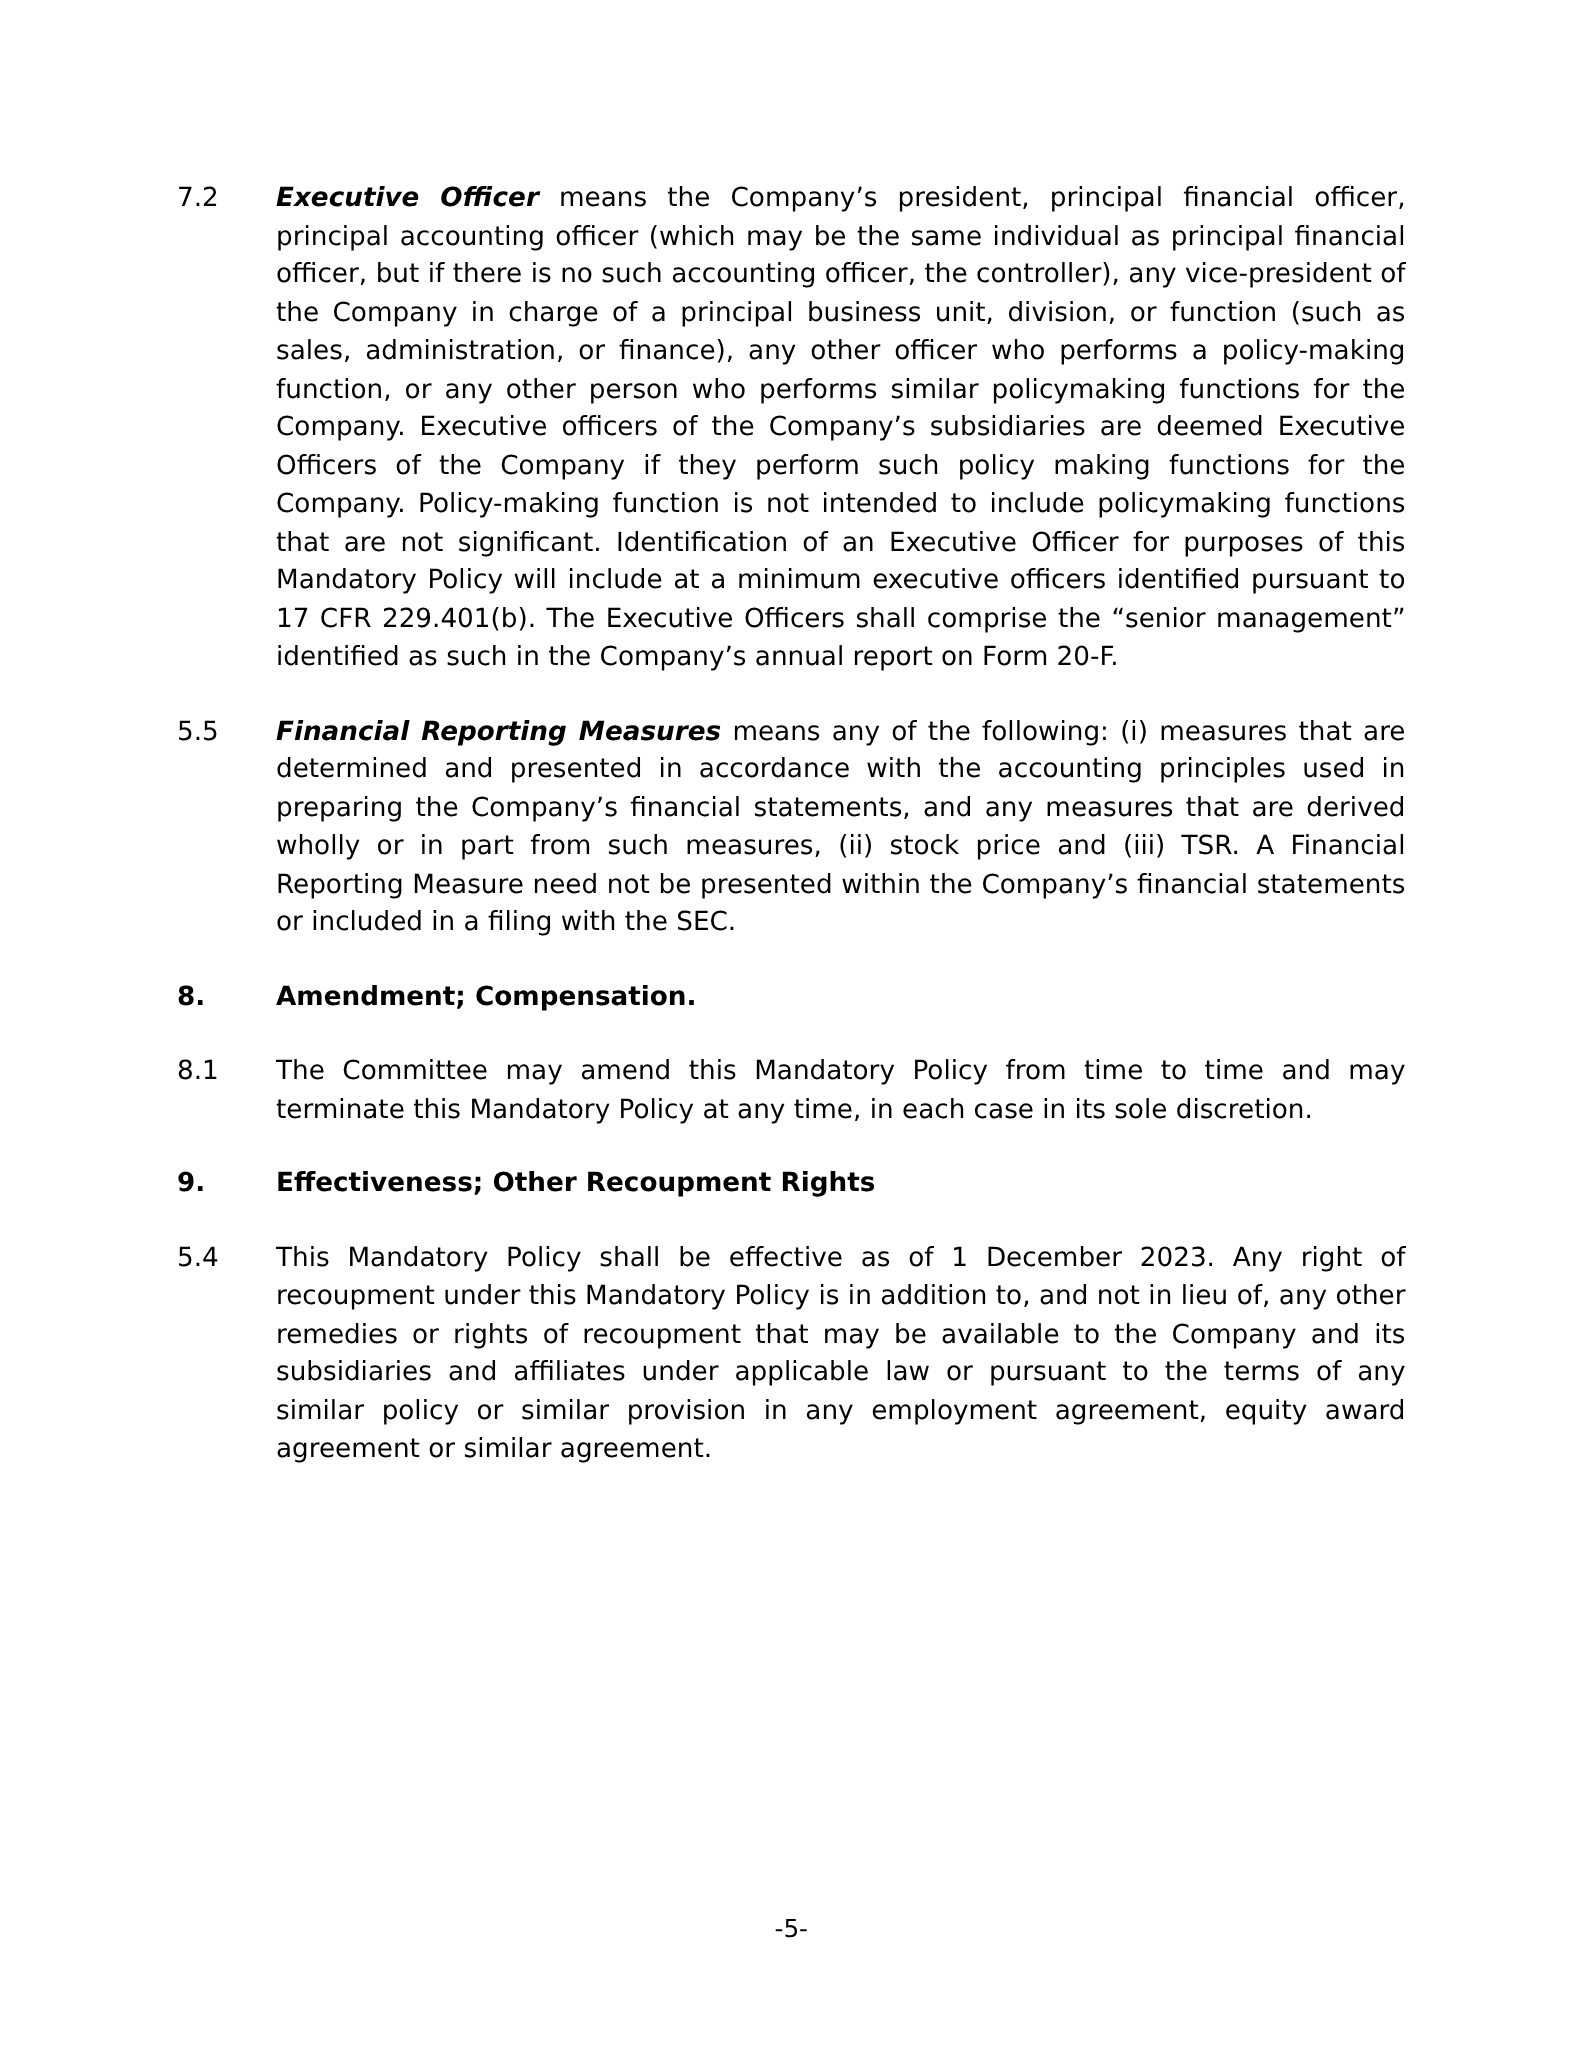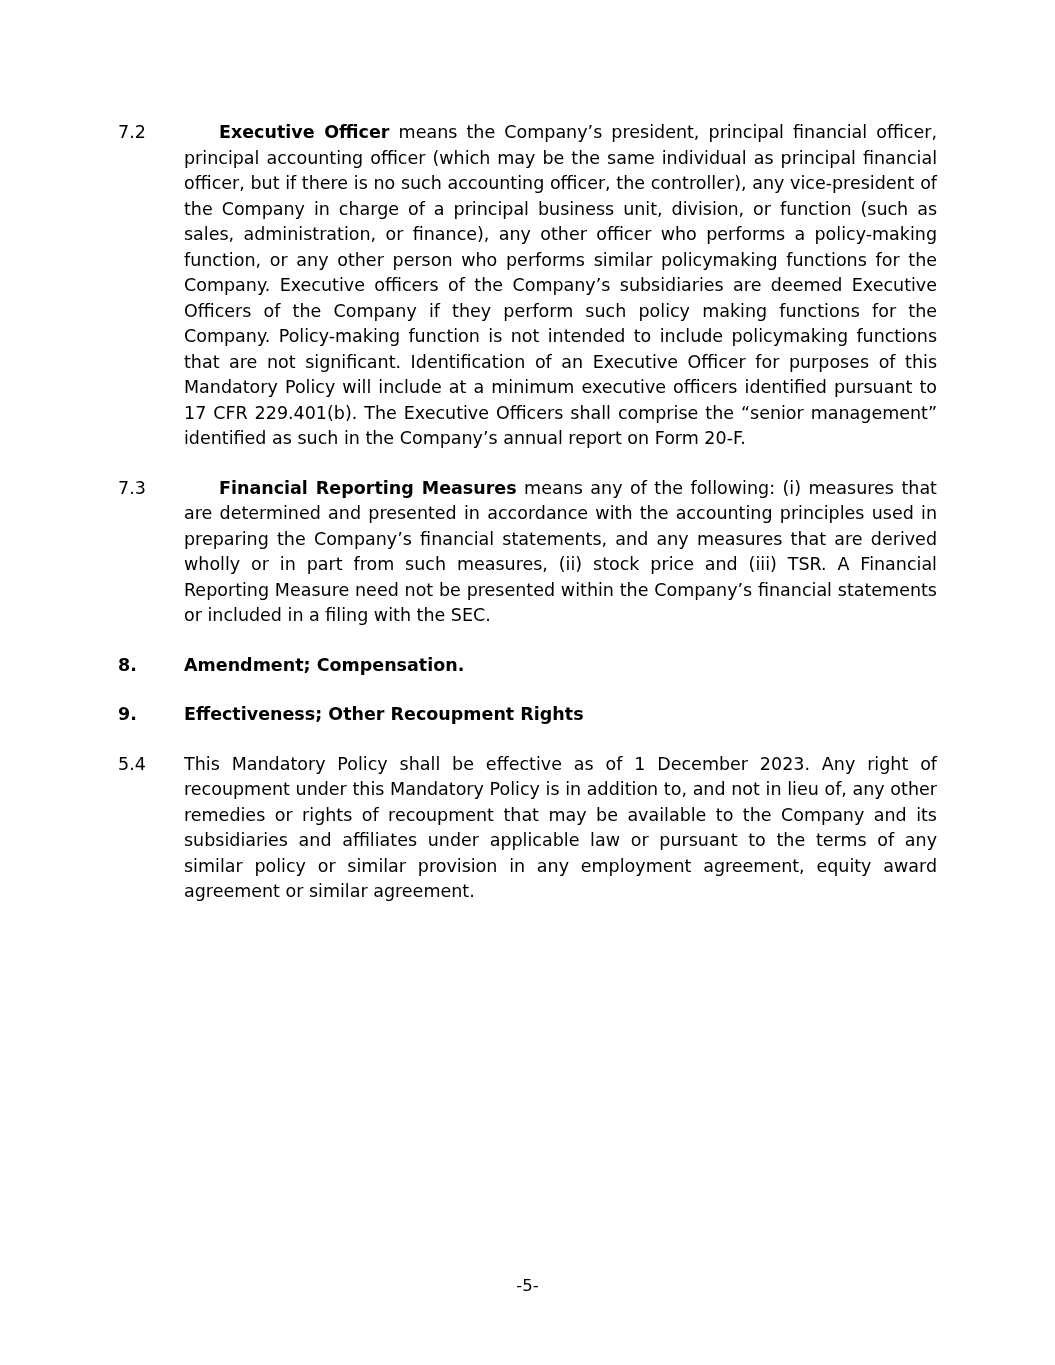--- a/index.html
+++ b/index.html
@@ -37,22 +37,22 @@
   }
   .clause .body {
     flex: 1 1 auto;
     font-size: 17.5px;
     line-height: 25.5px;
     text-align: justify;
     text-justify: inter-word;
     color: #000;
   }
   .clause .body .lead {
+    font-style: italic;
     font-weight: bold;
-    margin-left: 35px;
   }
   .heading {
     display: flex;
     align-items: flex-start;
     margin-bottom: 24px;
     margin-top: 4px;
   }
   .heading .num {
     width: 66px;
     flex: 0 0 66px;
@@ -81,30 +81,34 @@
 <body>
 
 <div class="page">
 
   <div class="clause">
     <div class="num">7.2</div>
     <div class="body"><span class="lead">Executive Officer</span><span> means the Company’s president, principal financial officer, principal accounting officer (which may be the same individual as principal financial officer, but if there is no such accounting officer, the controller), any vice-president of the Company in charge of a principal business unit, division, or function (such as sales, administration, or finance), any other officer who performs a policy-making function, or any other person who performs similar policymaking functions for the Company. Executive officers of the Company’s subsidiaries are deemed Executive Officers of the Company if they perform such policy making functions for the Company. Policy-making function is not intended to include policymaking functions that are not significant. Identification of an Executive Officer for purposes of this Mandatory Policy will include at a minimum executive officers identified pursuant to 17 CFR 229.401(b). The Executive Officers shall comprise the “senior management” identified as such in the Company’s annual report on Form 20-F.</span></div>
   </div>
 
   <div class="clause">
-    <div class="num">7.3</div>
+    <div class="num">5.5</div>
     <div class="body"><span class="lead">Financial Reporting Measures</span><span> means any of the following: (i) measures that are determined and presented in accordance with the accounting principles used in preparing the Company’s financial statements, and any measures that are derived wholly or in part from such measures, (ii) stock price and (iii) TSR.  A Financial Reporting Measure need not be presented within the Company’s financial statements or included in a filing with the SEC.</span></div>
   </div>
 
 
   <div class="heading spacer-heading">
     <div class="num">8.</div>
     <div class="title">Amendment; Compensation.</div>
   </div>
 
+  <div class="clause">
+    <div class="num">8.1</div>
+    <div class="body">The Committee may amend this Mandatory Policy from time to time and may terminate this Mandatory Policy at any time, in each case in its sole discretion.</div>
+  </div>
 
   <div class="heading spacer-heading">
     <div class="num">9.</div>
     <div class="title">Effectiveness; Other Recoupment Rights</div>
   </div>
 
   <div class="clause">
     <div class="num">5.4</div>
     <div class="body">This Mandatory Policy shall be effective as of 1 December 2023. Any right of recoupment under this Mandatory Policy is in addition to, and not in lieu of, any other remedies or rights of recoupment that may be available to the Company and its subsidiaries and affiliates under applicable law or pursuant to the terms of any similar policy or similar provision in any employment agreement, equity award agreement or similar agreement.</div>
   </div>

